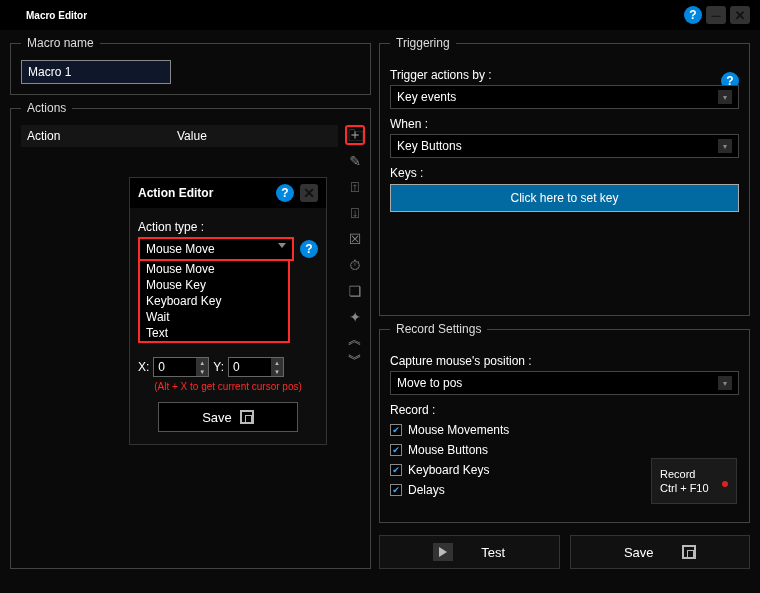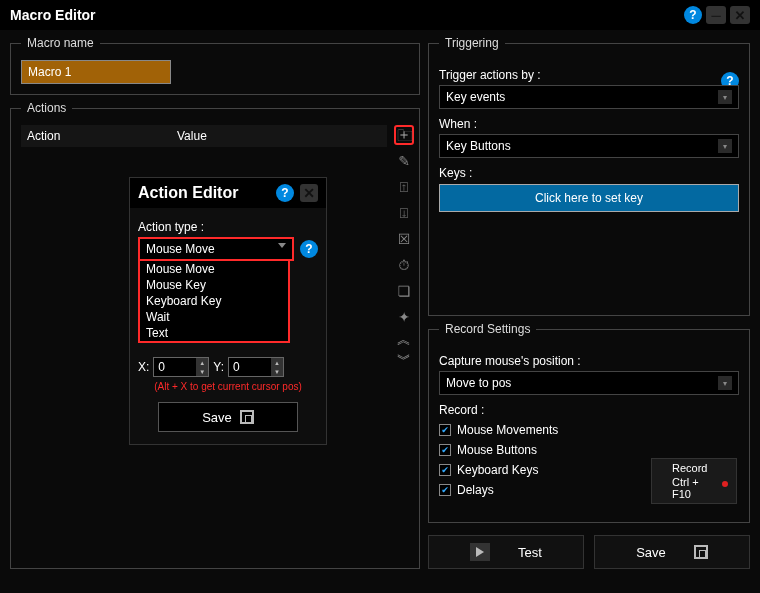--- a/index.html
+++ b/index.html
@@ -1,48 +1,48 @@
 <!DOCTYPE html>
 <html><head>
 <meta charset="utf-8">
 <style>
   * { box-sizing: border-box; margin: 0; padding: 0; font-family: Arial, sans-serif; }
   body { background: #0a0a0a; color: #fff; font-size: 12px; width: 760px; height: 593px; overflow: hidden; }
   
   .titlebar { display: flex; align-items: center; padding: 6px 10px; background: #000; }
-  .titlebar-title { font-weight: bold; font-size: 14px; flex: 1; }
+  .titlebar-title { font-weight: bold; font-size: 10px; flex: 1; margin-left: 16px; }
   .titlebar-btns { display: flex; gap: 4px; }
   .titlebar-btn { width: 20px; height: 18px; background: #333; border-radius: 3px; display: flex; align-items: center; justify-content: center; cursor: pointer; font-size: 13px; font-weight: bold; color: #111; }
   .help-badge { width: 18px; height: 18px; border-radius: 50%; background: #0088e0; color: #fff; display: flex; align-items: center; justify-content: center; font-weight: bold; font-size: 12px; cursor: pointer; }
   
   .main { display: flex; gap: 8px; padding: 6px 10px 10px 10px; }
-  .left-col { width: 410px; display: flex; flex-direction: column; gap: 6px; }
+  .left-col { width: 361px; display: flex; flex-direction: column; gap: 6px; }
   .right-col { flex: 1; display: flex; flex-direction: column; gap: 6px; }
   
   fieldset { border: 1px solid #444; padding: 10px; position: relative; }
   legend { padding: 0 6px; font-size: 12px; color: #ddd; }
   
-  .name-input { width: 150px; background: #a16207; border: 1px solid #888; color: #fff; padding: 4px 6px; font-size: 12px; }
+  .name-input { width: 150px; background: #0f172a; border: 1px solid #888; color: #fff; padding: 4px 6px; font-size: 12px; }
   
   .actions-fieldset { flex: 1; min-height: 468px; position: relative; padding-right: 32px; }
   .actions-header { display: flex; padding: 4px 6px; background: #151515; width: calc(100% - 0px); }
   .actions-header .col-action { width: 150px; }
   .actions-header .col-value { flex: 1; }
   
   .side-icons { position: absolute; right: 4px; top: 10px; width: 22px; display: flex; flex-direction: column; gap: 6px; align-items: center; }
   .side-icon { width: 20px; height: 20px; display: flex; align-items: center; justify-content: center; color: #888; cursor: pointer; font-size: 14px; }
   .side-icon.highlight { border: 2px solid #ff2a2a; border-radius: 3px; color: #aaa; }
   .side-icon.arrows { height: 14px; }
   
   .bottom-right-icon { position: absolute; right: 6px; bottom: 6px; color: #666; font-size: 16px; }
   
   
   .action-editor { position: absolute; left: 118px; top: 62px; width: 198px; background: #0e0e0e; border: 1px solid #333; padding: 0; z-index: 5; }
   .ae-header { display: flex; align-items: center; padding: 6px 8px; background: #000; gap: 6px; }
-  .ae-title { font-weight: bold; flex: 1; font-size: 16px; }
+  .ae-title { font-weight: bold; flex: 1; font-size: 12px; }
   .ae-close { width: 18px; height: 18px; background: #333; border-radius: 3px; display:flex; align-items:center; justify-content:center; font-weight:bold; color:#111; cursor:pointer; font-size: 14px;}
   .ae-body { padding: 8px; }
   .ae-label { font-size: 12px; margin: 4px 0 3px 0; }
   .ae-select-wrap { display: flex; align-items: center; gap: 6px; }
   .ae-select { flex: 1; background: #000; color: #fff; border: 2px solid #ff2a2a; padding: 3px 20px 3px 6px; font-size: 12px; position: relative; }
   .ae-chevron { position: absolute; right: 6px; top: 4px; width: 0; height: 0; border-left: 4px solid transparent; border-right: 4px solid transparent; border-top: 5px solid #888; }
   .ae-dropdown { border: 2px solid #ff2a2a; border-top: none; background: #000; max-width: calc(100% - 28px); }
   .ae-dropdown-item { padding: 1px 6px; font-size: 12px; cursor: pointer; }
   .ae-coords { display: flex; align-items: center; gap: 4px; margin-top: 14px; }
   .coord-label { font-size: 12px; }
@@ -58,21 +58,21 @@
   .trig-help { position: absolute; right: 10px; top: 22px; }
   .trig-row { margin: 8px 0 3px 0; }
   .trig-select { width: 100%; background: #000; border: 1px solid #444; color: #fff; padding: 4px 6px; font-size: 12px; position: relative; display:flex; align-items:flex-start; }
   .trig-select .chev { margin-left:auto; width: 14px; height: 14px; background:#2a2a2a; display:flex; align-items:center; justify-content:center; font-size:8px; color:#888; }
   .keys-btn { width: 100%; background: #0369a1; border: 1px solid #aaa; color: #fff; padding: 6px; text-align: center; cursor: pointer; font-size: 12px; margin-top: 4px; }
   
   .record-settings { flex: 1; }
   .rec-check { display: flex; align-items: center; gap: 6px; margin: 6px 0; }
   .checkbox { width: 12px; height: 12px; background: #000; border: 1px solid #888; display: flex; align-items: center; justify-content: center; font-size: 9px; color: #3af; }
   
-  .record-btn { position: absolute; right: 12px; bottom: 18px; width: 86px; height: 46px; background: #1a1a1a; border: 1px solid #333; padding: 6px 20px; font-size: 11px; display: flex; flex-direction: column; justify-content: center; gap: 2px; cursor: pointer; }
+  .record-btn { position: absolute; right: 12px; bottom: 18px; width: 86px; height: 46px; background: #1a1a1a; border: 1px solid #333; padding: 6px 8px; font-size: 11px; display: flex; flex-direction: column; justify-content: center; gap: 2px; cursor: pointer; }
   .record-dot { position: absolute; right: 8px; top: 50%; width: 6px; height: 6px; border-radius: 50%; background: #e02020; }
   
   .bottom-buttons { display: flex; gap: 10px; margin-top: 6px; }
   .big-btn { flex: 1; height: 34px; background: #111; border: 1px solid #333; display: flex; align-items: center; justify-content: center; gap: 28px; cursor: pointer; font-size: 13px; }
   .play-icon { width: 20px; height: 18px; background: #333; display: flex; align-items: center; justify-content: center; }
   .play-triangle { width: 0; height: 0; border-top: 5px solid transparent; border-bottom: 5px solid transparent; border-left: 8px solid #bbb; }
   .floppy { width: 14px; height: 14px; border: 2px solid #bbb; position: relative; }
   .floppy::after { content:''; position:absolute; left: 3px; bottom: 0; width: 5px; height: 6px; border: 1px solid #bbb; border-bottom:none; }
 </style>
 </head>

